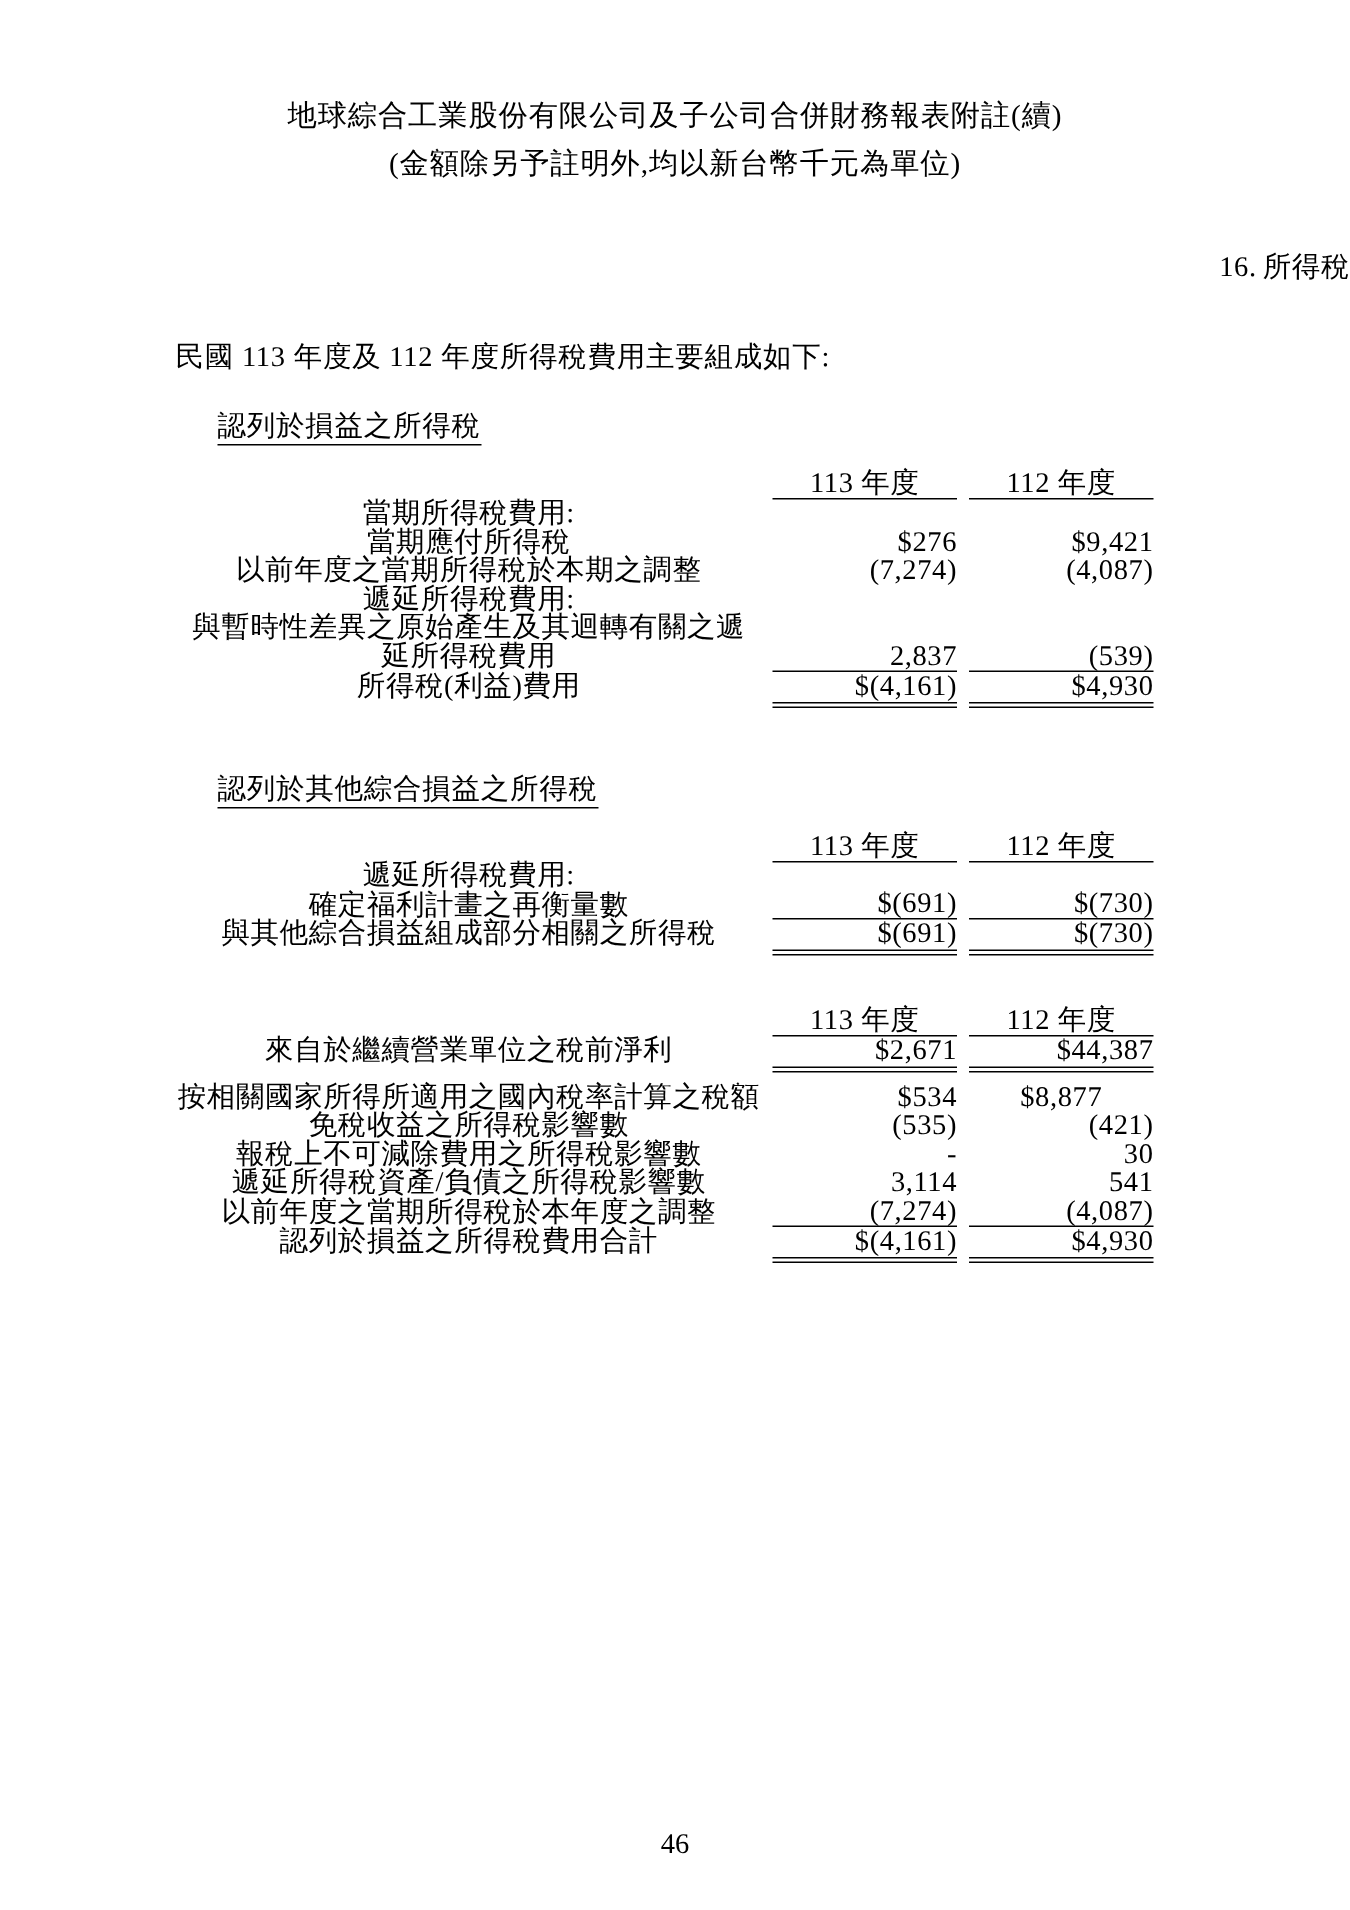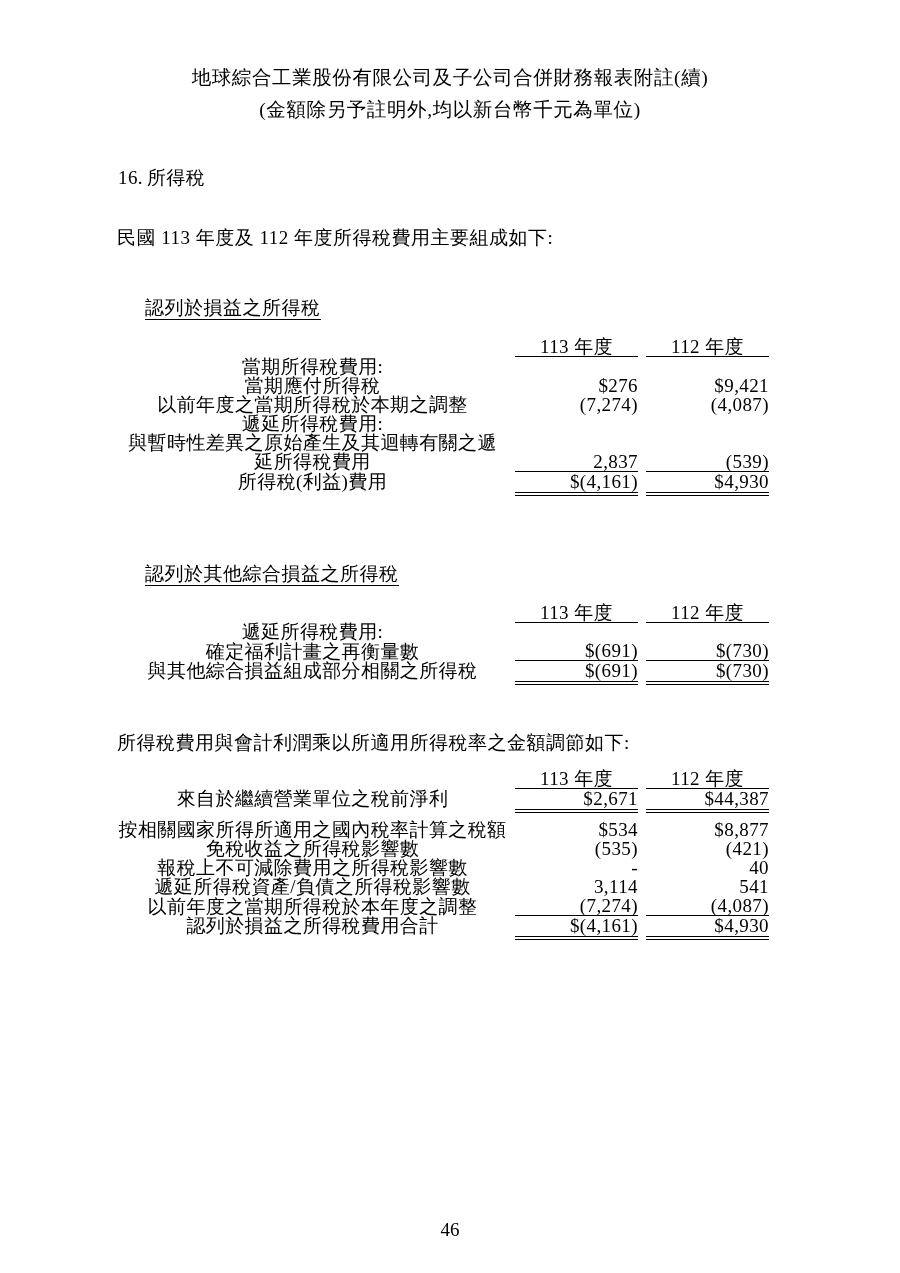--- a/index.html
+++ b/index.html
@@ -34,35 +34,36 @@
     letter-spacing: 0.6px;
     white-space: nowrap;
   }
 
   
   .note-heading {
     margin-top: 40px;
     margin-left: 118px;
     font-size: 19px;
     letter-spacing: 0.4px;
+    text-align: right;
   }
   .note-heading .num {
     margin-right: 4px;
   }
 
   .para {
     margin-left: 117px;
     margin-top: 34px;
     font-size: 19px;
     letter-spacing: 0.5px;
   }
 
   .subheading {
     margin-left: 145px;
-    margin-top: 44px;
+    margin-top: 20px;
     font-size: 19px;
     letter-spacing: 0.5px;
     display: inline-block;
   }
   .subheading-wrap {
     margin-top: 0;
   }
   .subheading u {
     text-decoration: none;
     border-bottom: 1px solid #000;
@@ -275,21 +276,20 @@
         <td class="label ind0">與其他綜合損益組成部分相關之所得稅</td>
         <td class="num dbl">$(691)</td>
         <td class="gap"></td>
         <td class="num dbl">$(730)</td>
       </tr>
     </tbody>
   </table>
 
   <div class="sect-gap-2"></div>
 
-  <div class="para" style="margin-top:24px;">所得稅費用與會計利潤乘以所適用所得稅率之金額調節如下:</div>
 
   <table class="fin" style="margin-top:4px;">
     <colgroup>
       <col class="c-label">
         <col class="c-num">
         <col class="c-gap">
         <col class="c-num">
     </colgroup>
     <tbody>
       <tr class="spacer-sm">
@@ -309,33 +309,33 @@
         <td class="label ind0">來自於繼續營業單位之稅前淨利</td>
         <td class="num dbl">$2,671</td>
         <td class="gap"></td>
         <td class="num dbl">$44,387</td>
       </tr>
 
       <tr>
         <td class="label ind0" style="padding-top:12px;">按相關國家所得所適用之國內稅率計算之稅額</td>
         <td class="num" style="padding-top:12px;">$534</td>
         <td class="gap"></td>
-        <td class="num" style="padding-top:12px;">$8,877</td>
+        <td class="num" style="padding-top:12px;text-align:center;">$8,877</td>
       </tr>
       <tr>
         <td class="label ind0">免稅收益之所得稅影響數</td>
         <td class="num">(535)</td>
         <td class="gap"></td>
         <td class="num">(421)</td>
       </tr>
       <tr>
         <td class="label ind0">報稅上不可減除費用之所得稅影響數</td>
         <td class="num">-</td>
         <td class="gap"></td>
-        <td class="num">40</td>
+        <td class="num">30</td>
       </tr>
       <tr>
         <td class="label ind0">遞延所得稅資產/負債之所得稅影響數</td>
         <td class="num">3,114</td>
         <td class="gap"></td>
         <td class="num">541</td>
       </tr>
       <tr>
         <td class="label ind0">以前年度之當期所得稅於本年度之調整</td>
         <td class="num" style="border-bottom:1.3px solid #000;">(7,274)</td>

